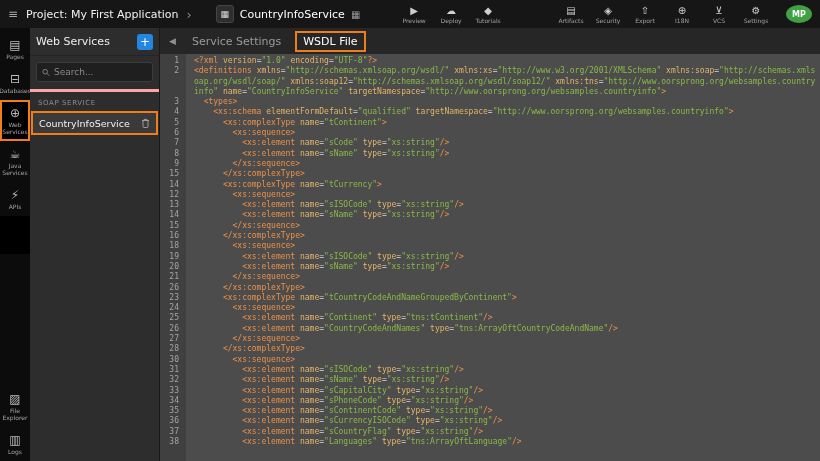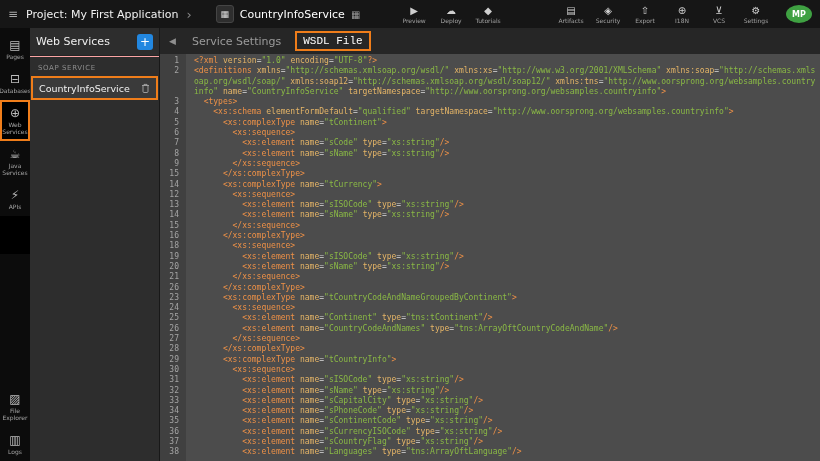--- a/index.html
+++ b/index.html
@@ -34,32 +34,32 @@
   .sb-spacer { flex:1; }
 
   
   .panel { width:130px; background:#2d2d2d; flex:none; display:flex; flex-direction:column; border-right:1px solid #181818; }
   .panel-header { height:28px; display:flex; align-items:center; padding:0 6px; gap:6px; border-bottom:1px solid #242424; flex:none; }
   .panel-title { font-size:11px; color:#ededed; flex:1; }
   .add-btn { width:16px; height:16px; background:#2287e0; color:#fff; border:none; border-radius:3px; font-size:12px; cursor:pointer; display:flex; align-items:center; justify-content:center; font-family:inherit; }
   .search-box { margin:6px 6px 7px; height:20px; background:#1f1f1f; border:1px solid #3c3c3c; border-radius:3px; display:flex; align-items:center; padding:0 5px; gap:4px; }
   .search-box input { background:transparent; border:none; outline:none; color:#ccc; font-size:9px; width:100%; font-family:inherit; }
   .search-box input::placeholder { color:#8a8a8a; }
-  .panel-section-label { font-size:7px; color:#8d8d8d; letter-spacing:.6px; padding:7px 8px 6px; border-top:1px solid #fca5a5; }
+  .panel-section-label { font-size:7px; color:#8d8d8d; letter-spacing:.6px; padding:7px 8px 6px; border-top:3px solid #fca5a5; }
   .panel-item { height:20px; margin:0 3px; background:#3a3a3a; display:flex; align-items:center; padding:0 6px; gap:4px; cursor:pointer; }
   .panel-item .label { flex:1; font-size:9.5px; color:#f2f2f2; white-space:nowrap; overflow:hidden; }
   .trash { cursor:pointer; flex:none; }
   .annotated { outline:2px solid #ef7d1a; }
 
   
   .main { flex:1; display:flex; flex-direction:column; min-width:0; background:#262626; }
   .tabbar { height:26px; display:flex; align-items:center; gap:16px; padding:0 9px; background:#262626; flex:none; }
   .collapse-toggle { color:#8f8f8f; font-size:9px; cursor:pointer; }
   .tab { font-size:11px; color:#9b9b9b; cursor:pointer; white-space:nowrap; }
-  .tab.active { color:#fff;font-family:Liberation Mono, monospace; }
+  .tab.active { color:#fff; }
   .tab.annotated { padding:2px 6px; }
   .editor { flex:1; overflow:hidden; font-family:"DejaVu Sans Mono","Liberation Mono",monospace; font-size:8px; line-height:10.3px; padding-top:2px;
             background:linear-gradient(90deg,#404040 0,#404040 26px,#4c4c4c 26px); cursor:text; }
   .code-line { display:flex; }
   .ln { flex:none; width:26px; text-align:right; padding-right:7px; color:#a4a4a4; }
   .lc { flex:1; white-space:pre-wrap; word-break:break-all; color:#dcdcdc; padding-left:8px; padding-right:4px; }
   .tok-tag  { color:#ee9147; }
   .tok-attr { color:#e5b567; }
   .tok-str  { color:#8ab945; }
 </style>
@@ -161,20 +161,27 @@
         <span class="sb-icon">▥</span>
         <span class="sb-label">Logs</span>
       </div>
     </nav>
 
     <aside class="panel">
       <div class="panel-header">
         <span class="panel-title">Web Services</span>
         <button class="add-btn">+</button>
       </div>
+      <div class="search-box">
+        <svg width="9" height="9" viewBox="0 0 9 9">
+          <circle cx="3.6" cy="3.6" r="2.6" stroke="#8a8a8a" stroke-width="1" fill="none"></circle>
+          <line x1="5.6" y1="5.6" x2="8.2" y2="8.2" stroke="#8a8a8a" stroke-width="1"></line>
+        </svg>
+        <input placeholder="Search..." style="">
+      </div>
       <div class="panel-section-label">SOAP SERVICE</div>
       <div class="panel-item annotated">
         <span class="label">CountryInfoService</span>
         <svg class="trash" width="9" height="10" viewBox="0 0 9 10">
           <path d="M1 2.5h7 M3 2.5V1.4h3v1.1 M2 2.8v5.7c0 .6.4 1 1 1h3c.6 0 1-.4 1-1V2.8" stroke="#b5b5b5" fill="none" stroke-width="0.8"></path>
         </svg>
       </div>
     </aside>
 
     <main class="main">
@@ -286,24 +293,20 @@
           </div>
           <div class="code-line">
             <span class="ln">27</span>
             <span class="lc">        <span class="tok-tag">&lt;/xs:sequence</span><span class="tok-tag">&gt;</span></span>
           </div>
           <div class="code-line">
             <span class="ln">28</span>
             <span class="lc">      <span class="tok-tag">&lt;/xs:complexType</span><span class="tok-tag">&gt;</span></span>
           </div>
           <div class="code-line">
-            <span class="ln">29</span>
-            <span class="lc">      <span class="tok-tag">&lt;xs:complexType</span> <span class="tok-attr">name</span>=<span class="tok-str">"tCountryInfo"</span><span class="tok-tag">&gt;</span></span>
-          </div>
-          <div class="code-line">
             <span class="ln">30</span>
             <span class="lc">        <span class="tok-tag">&lt;xs:sequence</span><span class="tok-tag">&gt;</span></span>
           </div>
           <div class="code-line">
             <span class="ln">31</span>
             <span class="lc">          <span class="tok-tag">&lt;xs:element</span> <span class="tok-attr">name</span>=<span class="tok-str">"sISOCode"</span> <span class="tok-attr">type</span>=<span class="tok-str">"xs:string"</span><span class="tok-tag">/&gt;</span></span>
           </div>
           <div class="code-line">
             <span class="ln">32</span>
             <span class="lc">          <span class="tok-tag">&lt;xs:element</span> <span class="tok-attr">name</span>=<span class="tok-str">"sName"</span> <span class="tok-attr">type</span>=<span class="tok-str">"xs:string"</span><span class="tok-tag">/&gt;</span></span>

